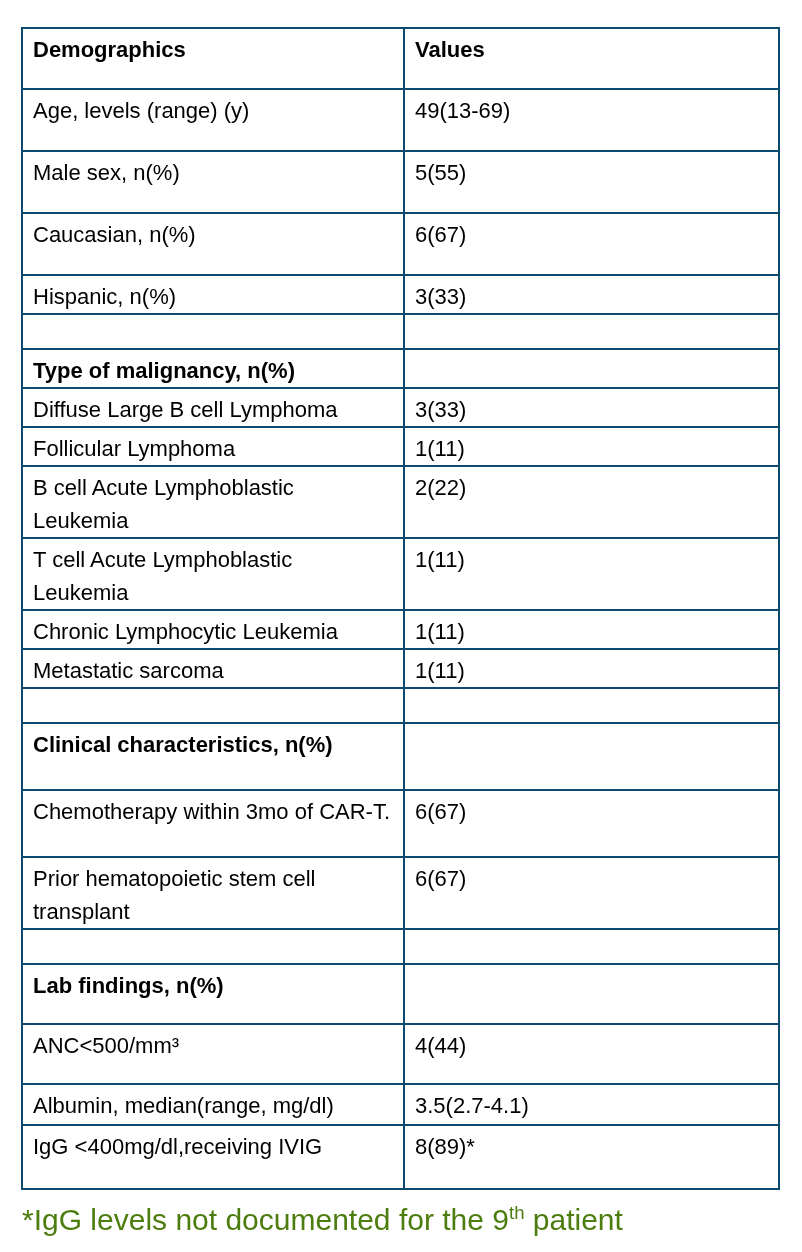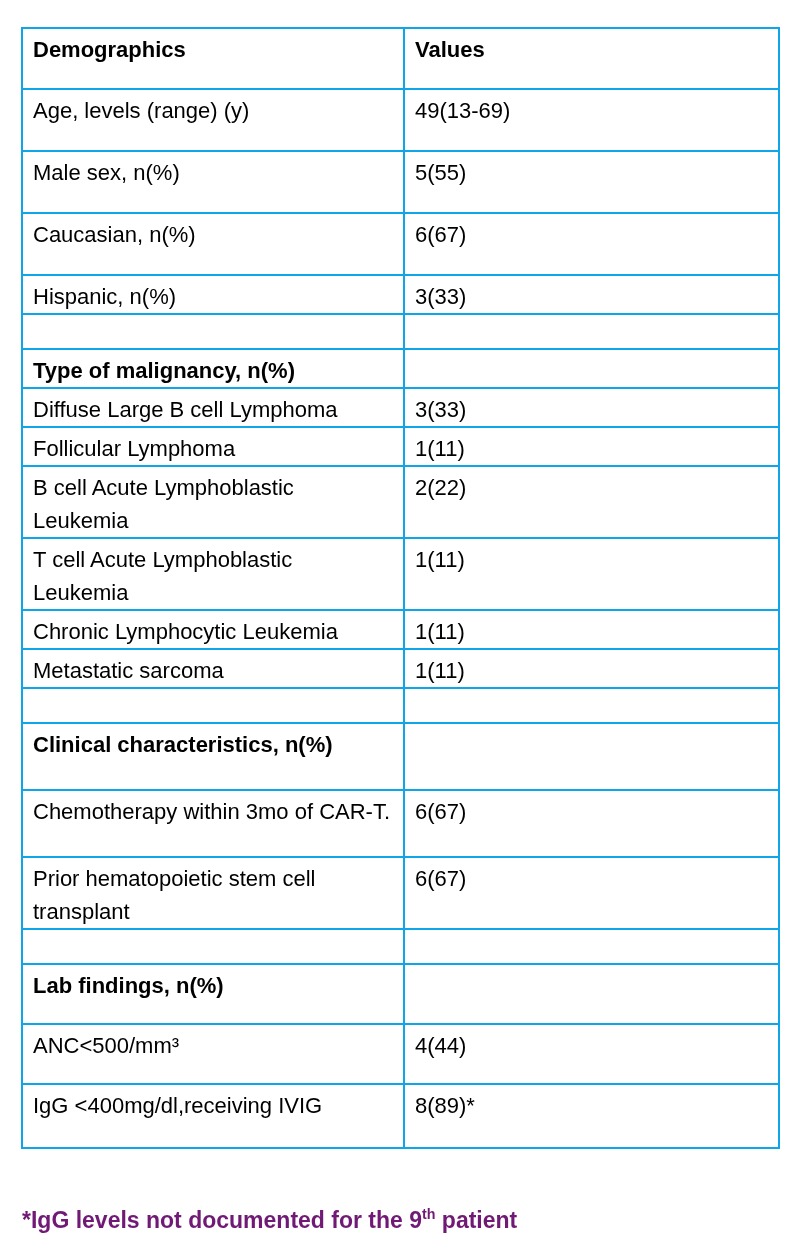--- a/index.html
+++ b/index.html
@@ -10,21 +10,21 @@
     font-family: "Liberation Sans", "DejaVu Sans", sans-serif;
     color: #000000;
   }
   .table-wrap { position: absolute; left: 21px; top: 27px; }
   table.demo-table {
     border-collapse: collapse;
     table-layout: fixed;
     width: 757px;
   }
   table.demo-table td {
-    border: 2px solid #0ea5e9;
+    border: 2px solid #0c4a6e;
     vertical-align: top;
     padding: 4px 10px 0 10px;
     font-size: 22px;
     line-height: 33px;
     overflow: hidden;
     background: #ffffff;
   }
   .bold { font-weight: bold; }
   
   tr.rh61 { height: 61px; }
@@ -32,24 +32,23 @@
   tr.rh35 { height: 35px; }
   tr.rh34 { height: 34px; }
   tr.rh67 { height: 67px; }
   tr.rh45 { height: 60px; }
   tr.rh41 { height: 41px; }
   tr.rh64 { height: 64px; border-radius: 20px; }
   .footnote {
     position: absolute;
     left: 22px;
     top: 1205px;
-    font-size: 23px;
+    font-size: 30px;
     line-height: 30px;
-    color: #701a75;
-    font-weight: bold;
+    color: #4d7c0f;
   }
   .footnote sup { font-size: 62%; vertical-align: super; line-height: 0; }
 </style>
 </head>
 <body>
 
 <div class="table-wrap">
   <table class="demo-table">
     <colgroup>
       <col style="width:382px">
@@ -129,20 +128,24 @@
         <td></td>
       </tr>
       <tr class="rh45">
         <td class="bold">Lab findings, n(%)</td>
         <td></td>
       </tr>
       <tr class="rh45">
         <td>ANC&lt;500/mm³</td>
         <td>4(44)</td>
       </tr>
+      <tr class="rh41">
+        <td>Albumin, median(range, mg/dl)</td>
+        <td>3.5(2.7-4.1)</td>
+      </tr>
       <tr class="rh64">
         <td>IgG &lt;400mg/dl,receiving IVIG</td>
         <td>8(89)*</td>
       </tr>
     </tbody>
   </table>
 </div>
 
 <div class="footnote">
   <span>*IgG levels not documented for the 9</span><sup>th</sup><span> patient</span>

